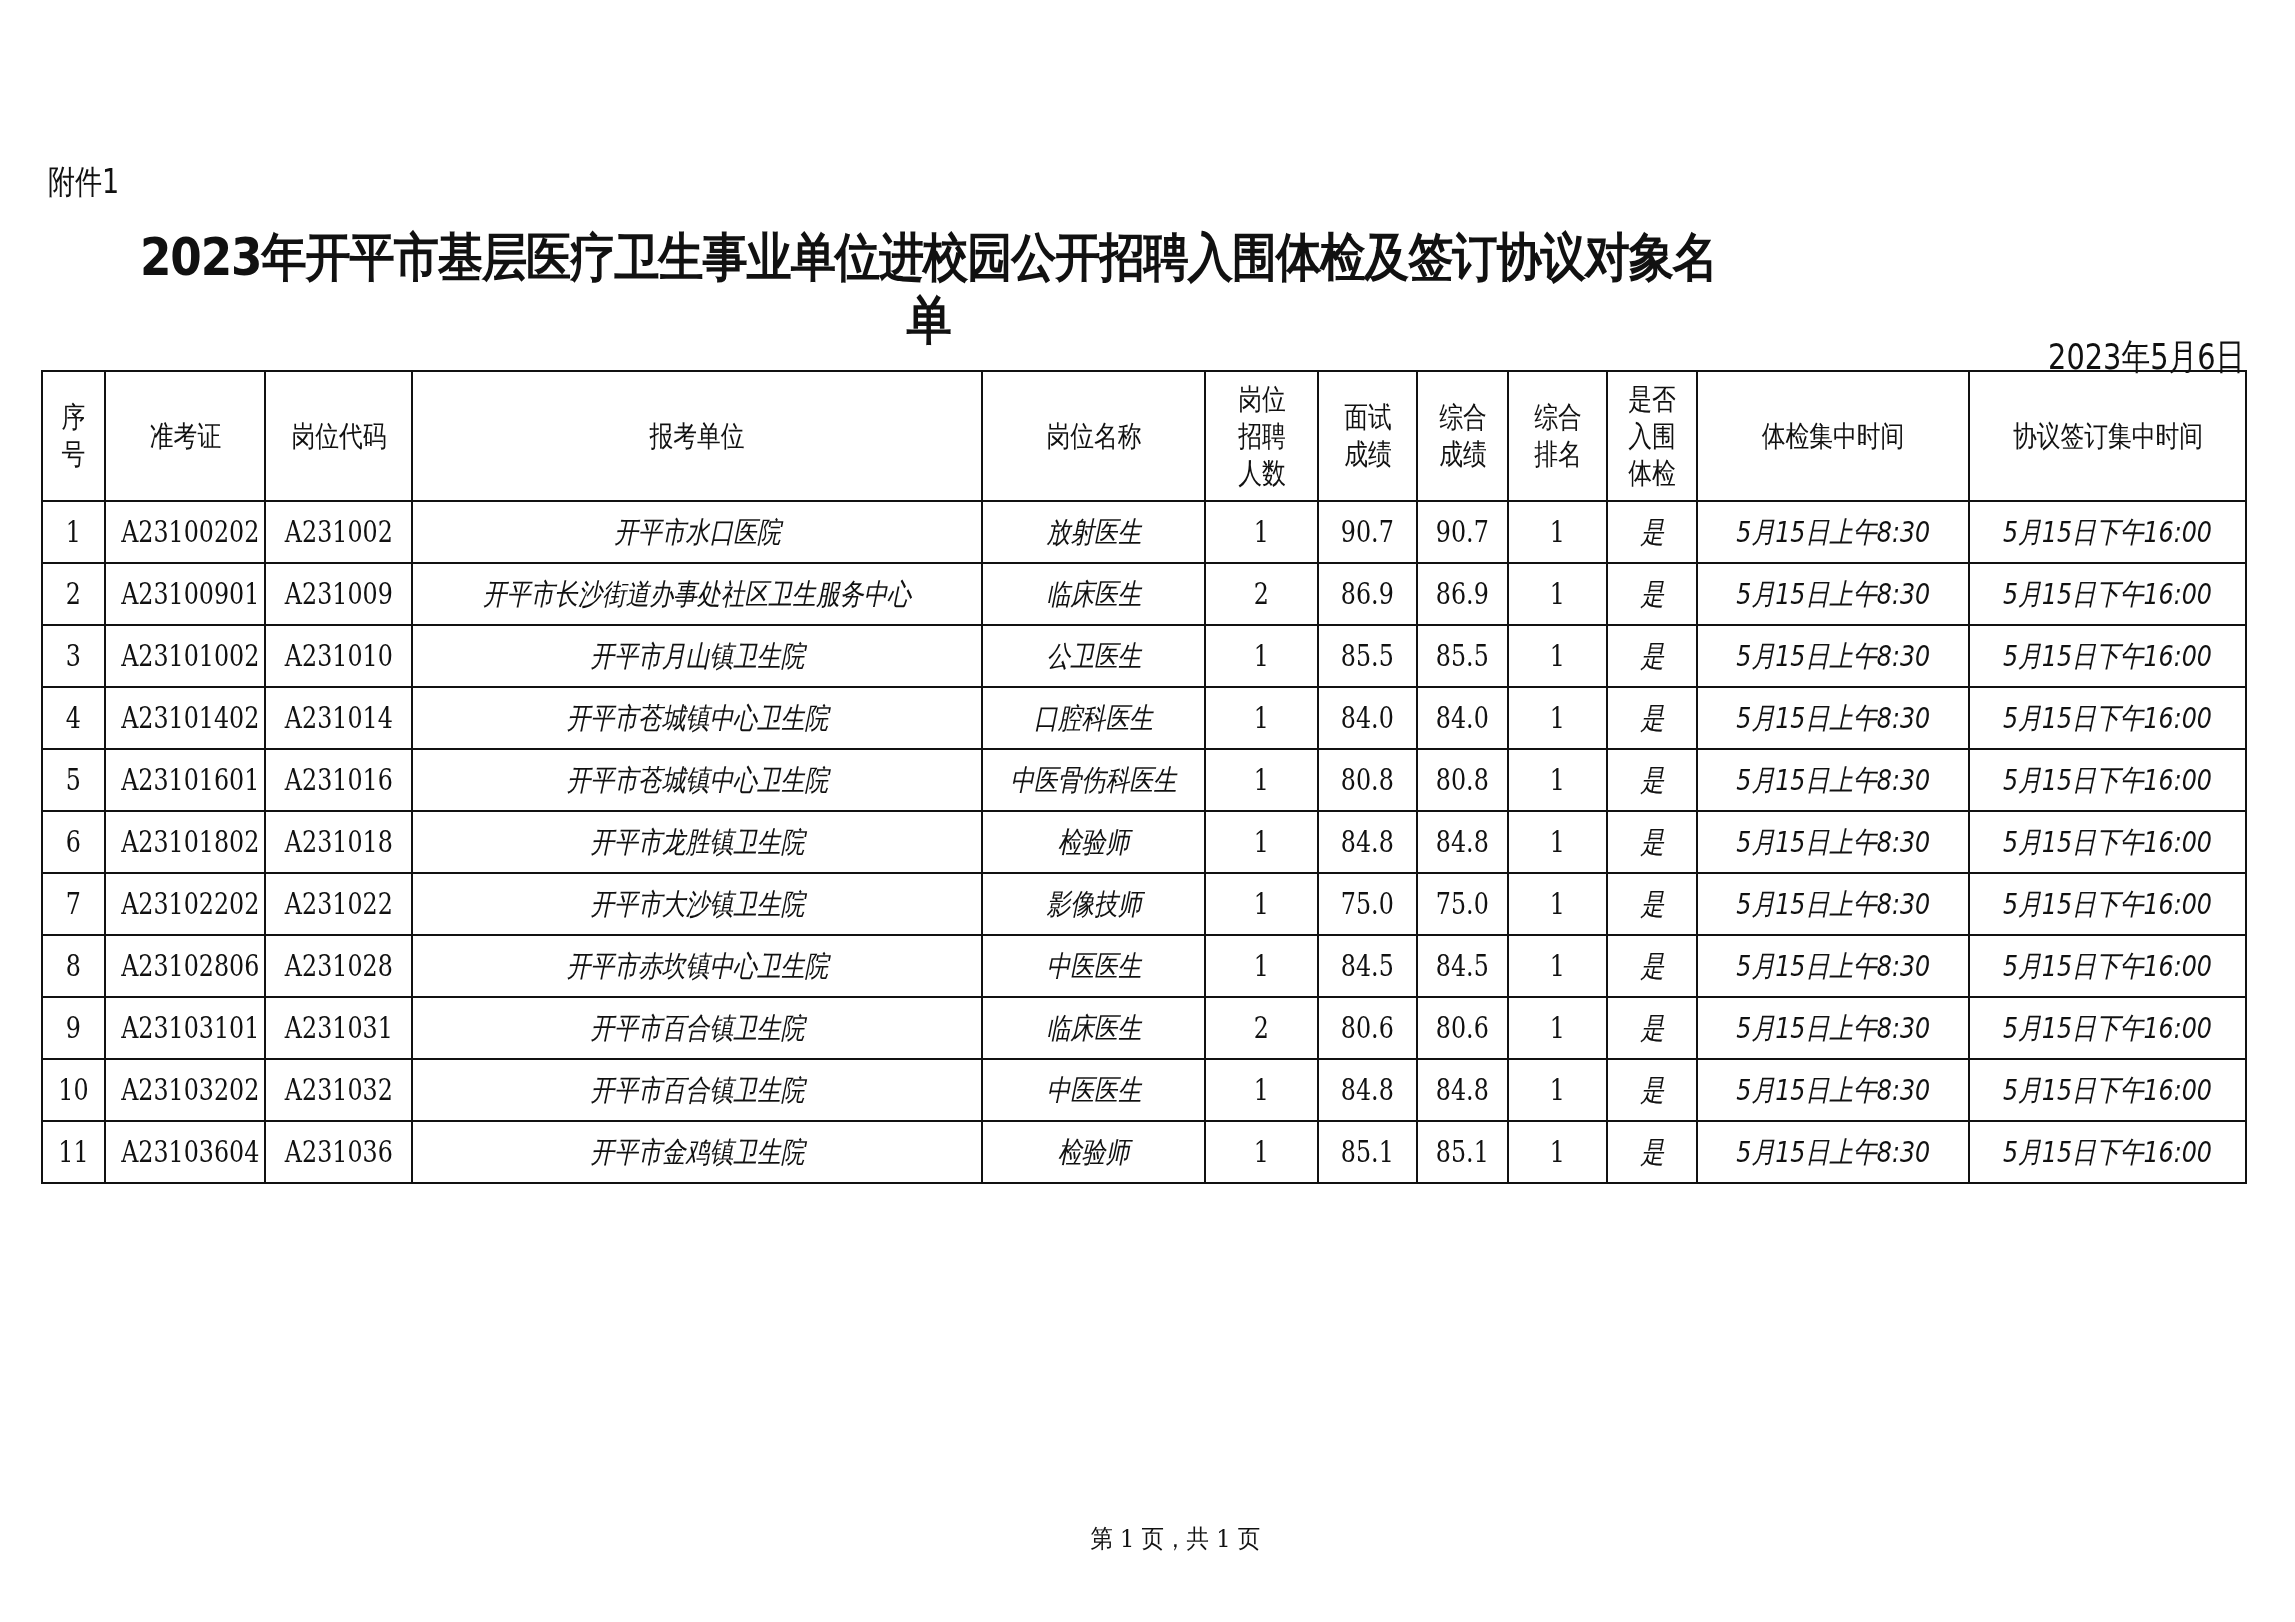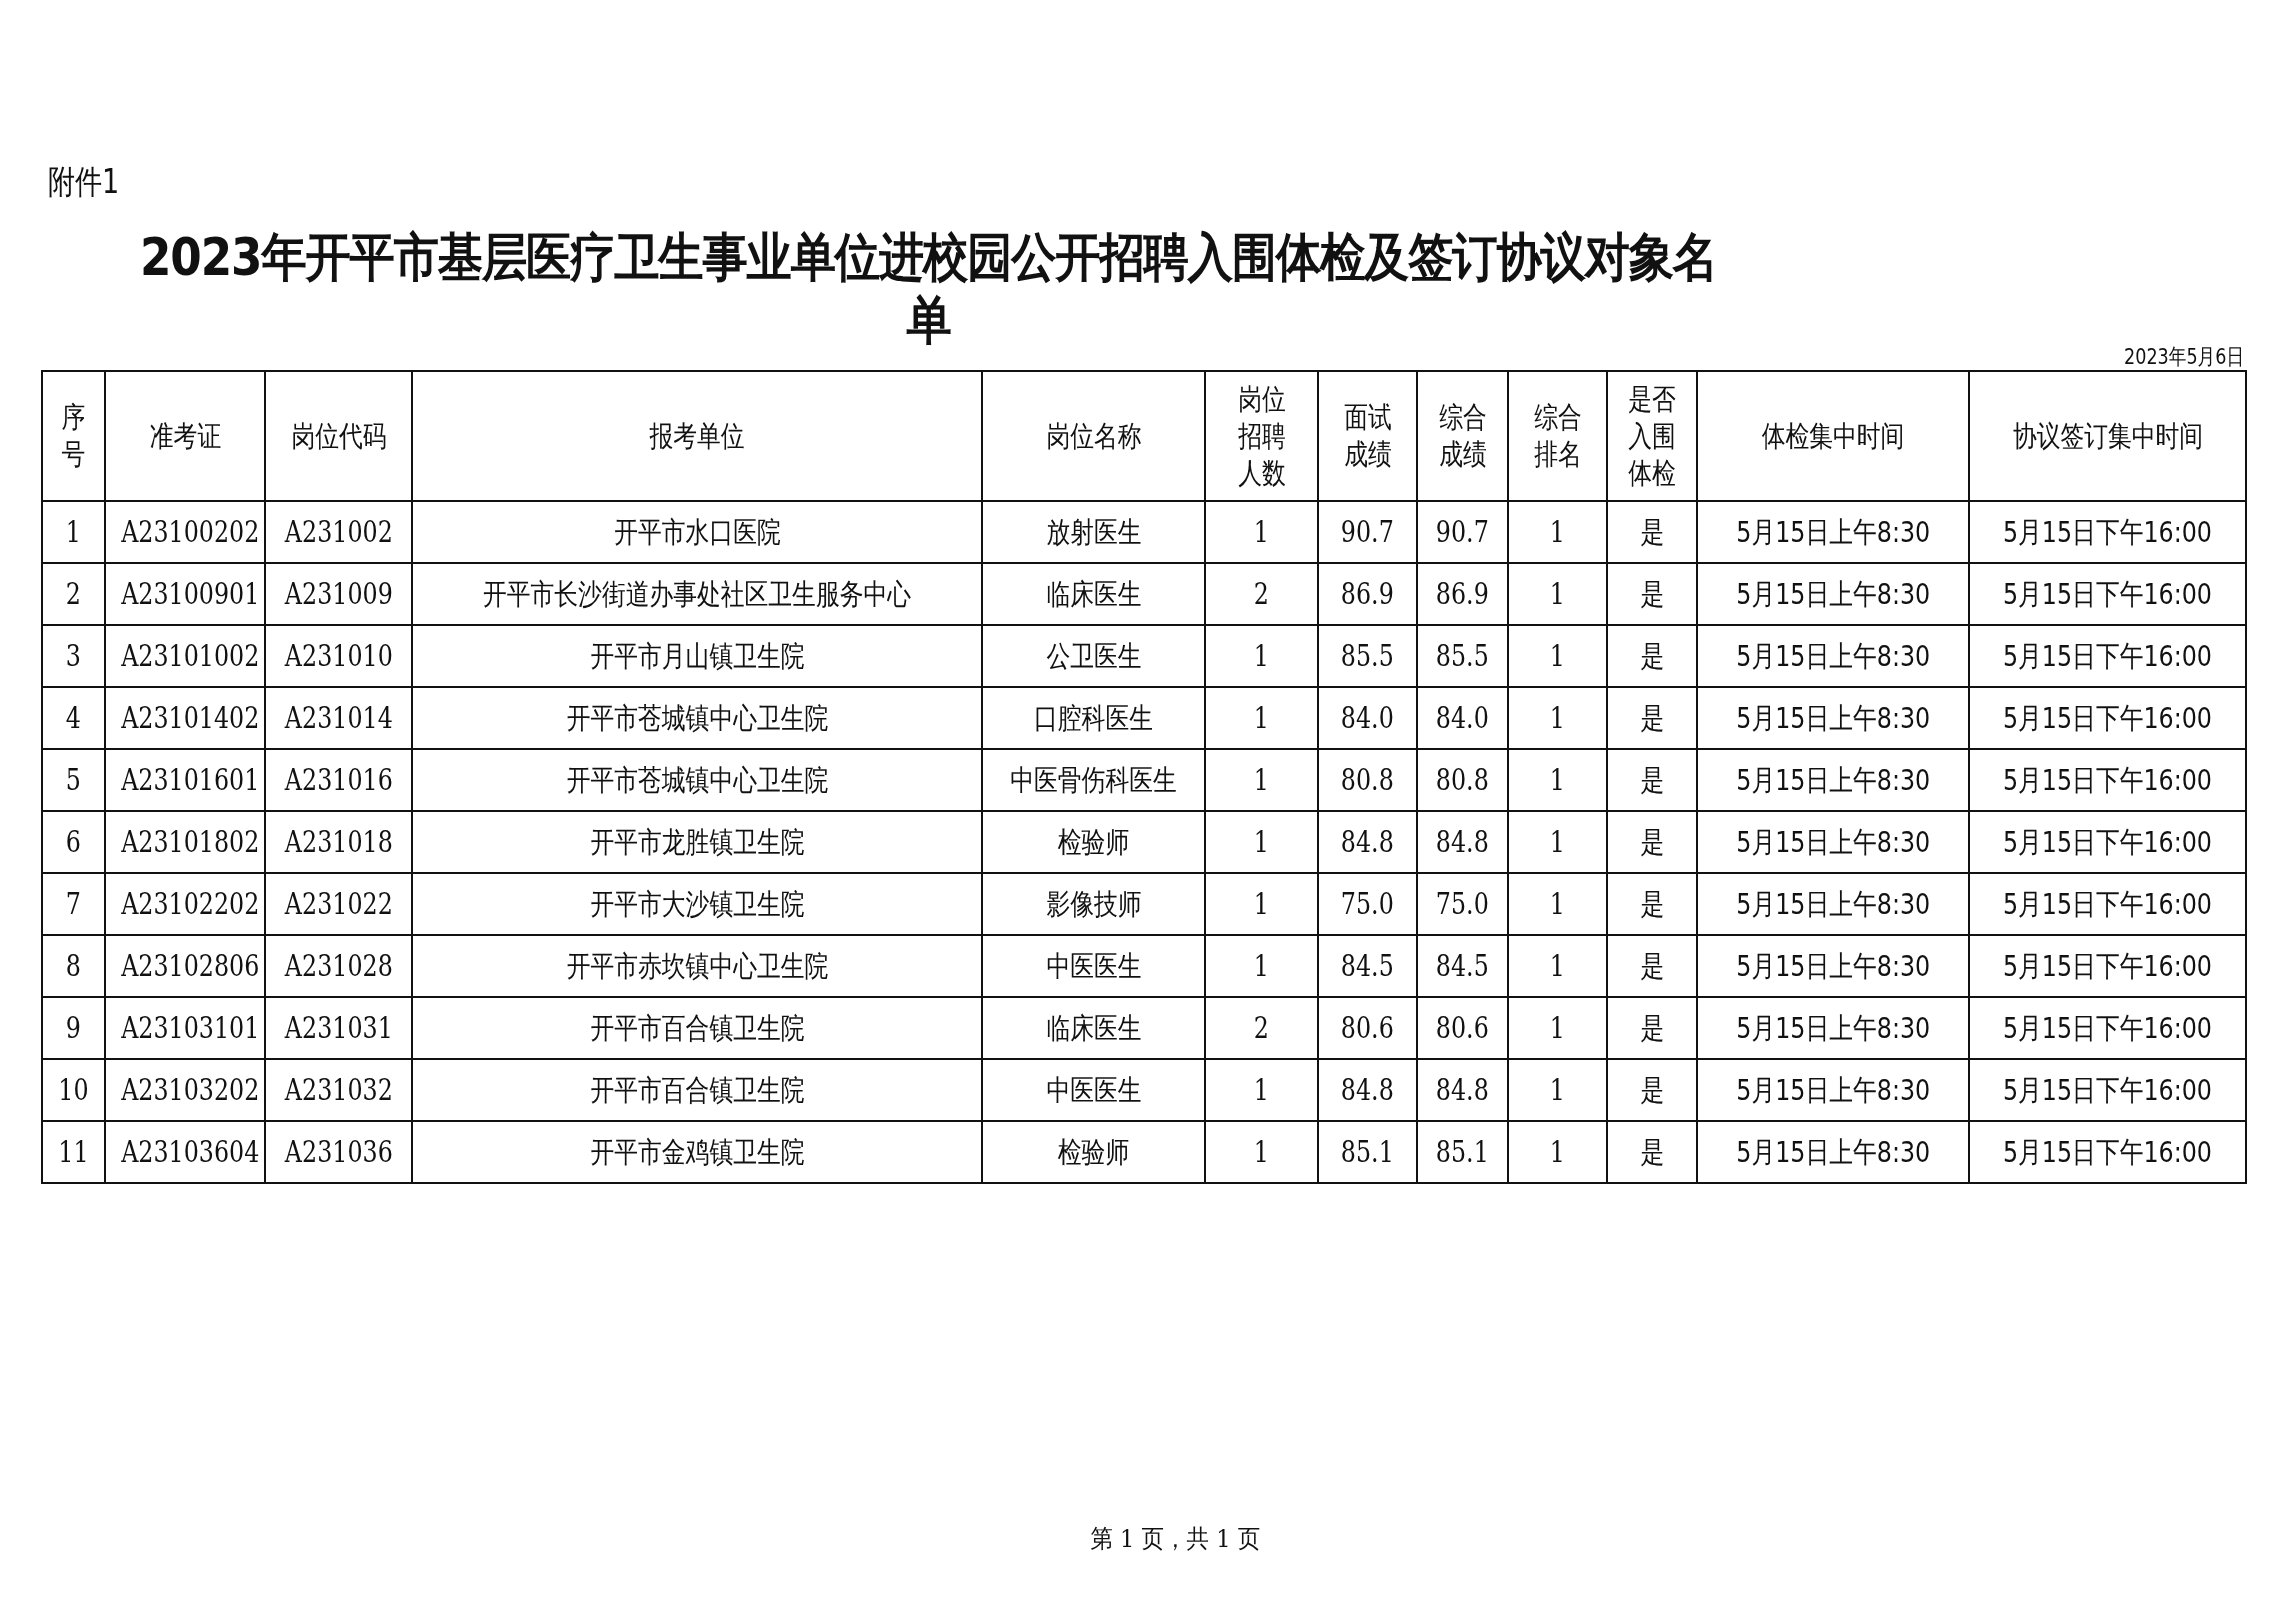--- a/index.html
+++ b/index.html
@@ -14,42 +14,42 @@
   }
   .title {
     position: absolute; left: 0; width: 1857px; top: 226px; text-align: center;
     font-family: "DejaVu Sans", "Liberation Sans", sans-serif;
     font-size: 52px; font-weight: bold; line-height: 63px; letter-spacing: -1.3px;
   }
   .title span { display: inline-block; transform: scaleX(0.87); }
   .doc-date {
     position: absolute; right: 51px; top: 340px;
     font-family: "DejaVu Sans", "Liberation Sans", sans-serif;
-    font-size: 22px; line-height: 34px;
+    font-size: 36px; line-height: 34px;
   }
   .doc-date span { display:inline-block; transform: scaleX(0.8); transform-origin: right center; }
   table.list {
     position: absolute; left: 41px; top: 370px;
     width: 2205px; border-collapse: collapse; table-layout: fixed;
   }
   table.list td, table.list th {
     border: 2.6px solid #111; padding: 0; text-align: center; vertical-align: middle;
     font-weight: normal; overflow: hidden; white-space: nowrap;
   }
   table.list th {
     height: 128px;
     font-family: "DejaVu Sans", "Liberation Sans", sans-serif;
     font-size: 29px; line-height: 37px;
   }
   table.list td {
     height: 60px;
     font-size: 29px; line-height: 33px;
   }
   .cond { display: inline-block; transform: scaleX(0.82); }
-  .cjk { font-family: "DejaVu Sans", "Liberation Sans", sans-serif; }
+  .cjk { font-family: "DejaVu Sans", "Liberation Sans", sans-serif; font-style: italic; }
   td.score { text-align: left; padding-left: 6.5px; }
   .footer {
     position: absolute; left: 0; width: 2295px; top: 1522px; text-align: center;
     font-size: 25px; line-height: 33px; margin-left: 28px;
   }
   .footer span { display:inline-block; transform: scaleX(0.9); }
 </style>
 </head>
 <body>
 

